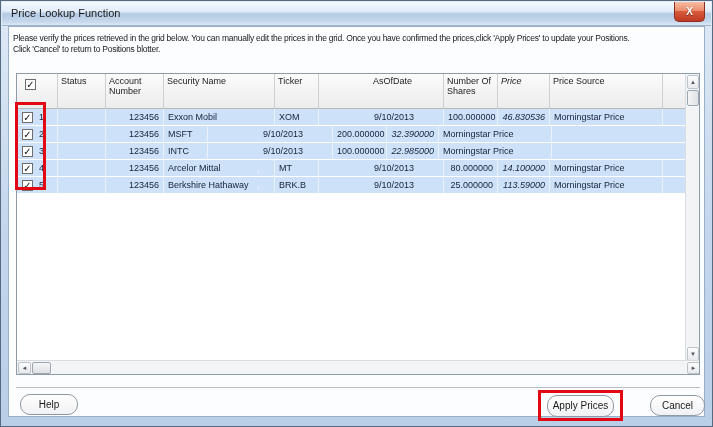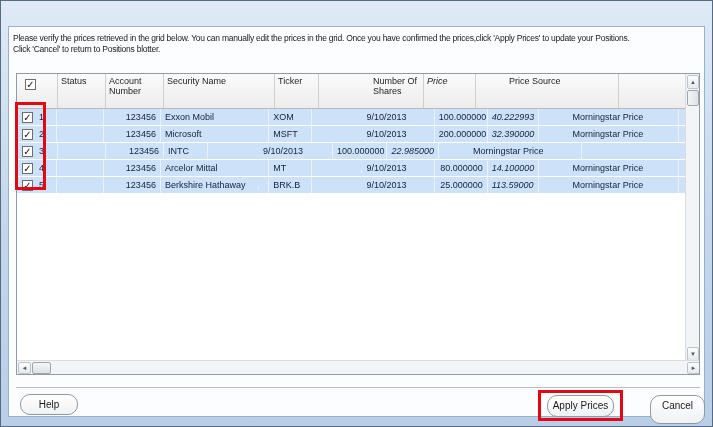--- a/index.html
+++ b/index.html
@@ -35,21 +35,21 @@
     line-height:10px;overflow:hidden;}
   .grid-body{position:absolute;left:0;top:35px;width:670px;}
   .grid-row{display:flex;height:17px;background:var(--row-sel,#cde2f8);
     border-bottom:1px solid #ffffff;}
   .cell{padding:3px 4px 0 4px;font-size:9px;color:#14213c;line-height:11px;
     white-space:nowrap;overflow:hidden;border-right:1px solid rgba(255,255,255,.55);}
   .num-right{text-align:right;}
   .col-sel{width:41px;} .col-status{width:48px;} .col-account{width:58px;}
   .col-name{width:111px;} .col-ticker{width:44px;} .col-secid{width:51px;margin-top:44px;}
   .col-date{width:74px;} .col-shares{width:54px;} .col-price{width:52px;font-style:italic;}
-  .col-source{width:113px;margin-left:30px;} .col-fill{flex:1;border-right:none;}
+  .col-source{width:113px;} .col-fill{flex:1;border-right:none;}
 
   .sel-cell{display:flex;align-items:center;padding:0 0 0 5px;}
   .checkbox{width:11px;height:11px;background:#fff;border:1px solid #6e6e6e;
     font-size:10px;line-height:9px;text-align:center;color:#111;flex:0 0 auto;}
   .rownum{margin-left:6px;font-size:9px;color:#14213c;}
   .hdr-check{margin:3px 0 0 5px;}
 
   
   .vscroll{position:absolute;right:0;top:0;width:14px;height:288px;background:#f3f4f6;
     border-left:1px solid #d9dce0;}
@@ -65,83 +65,87 @@
   .vthumb{left:1px;top:16px;width:12px;height:16px;}
   .hthumb{top:1px;left:15px;width:19px;height:12px;background:linear-gradient(#f4f5f6,#dfe2e6);}
 
   
   .separator{position:absolute;left:7px;top:360px;width:684px;height:1px;background:#b6bcc4;}
   .btn{position:absolute;background:linear-gradient(#ffffff,#f0f1f3);
     border:1px solid #8e99a6;border-radius:10px;font-size:10px;color:#1a1a1a;
     text-align:center;cursor:default;}
   .btn-help{left:11px;top:367px;width:58px;height:21px;line-height:19px;}
   .btn-apply{left:538px;top:368px;width:67px;height:22px;line-height:20px;}
-  .btn-cancel{left:641px;top:368px;width:55px;height:29px;line-height:19px;}
+  .btn-cancel{left:641px;top:368px;width:55px;height:21px;line-height:19px;}
 
   
   .hl{position:absolute;border:3px solid var(--highlight,#e30613);background:transparent;}
   .hl-checks{left:6px;top:75px;width:31px;height:88px;}
   .hl-apply{left:529px;top:363px;width:85px;height:31px;}
 </style>
 </head>
 <body>
 
 <div class="dialog">
 
+  <div class="titlebar">
+    <span class="title-text">Price Lookup Function</span>
+    <div class="close-btn">X</div>
+  </div>
 
   <div class="client">
 
     <div class="instructions">
       <div>Please verify the prices retrieved in the grid below.  You can manually edit the prices in the grid.  Once you have confirmed the prices,click 'Apply Prices' to update your Positions.</div>
       <div>Click 'Cancel' to return to Positions blotter.</div>
     </div>
 
     <div class="grid">
 
       <div class="grid-header">
         <div class="hcell col-sel">
           <span class="checkbox hdr-check" style="display:inline-block">✓</span>
         </div>
         <div class="hcell col-status">Status</div>
         <div class="hcell col-account">Account Number</div>
         <div class="hcell col-name">Security Name</div>
         <div class="hcell col-ticker">Ticker</div>
         <div class="hcell col-secid">Security ID</div>
+        <div class="hcell col-date">AsOfDate</div>
         <div class="hcell col-shares">Number Of Shares</div>
         <div class="hcell col-price">Price</div>
         <div class="hcell col-source">Price Source</div>
         <div class="hcell col-fill"></div>
       </div>
 
       <div class="grid-body">
         <div class="grid-row">
           <div class="cell col-sel sel-cell">
             <span class="checkbox">✓</span>
             <span class="rownum">1</span>
           </div>
           <div class="cell col-status"></div>
           <div class="cell col-account num-right">123456</div>
           <div class="cell col-name">Exxon Mobil</div>
           <div class="cell col-ticker">XOM</div>
           <div class="cell col-secid"></div>
           <div class="cell col-date">9/10/2013</div>
           <div class="cell col-shares num-right">100.000000</div>
-          <div class="cell col-price num-right">40.222993</div>
+          <div class="cell col-price num-right">46.830536</div>
           <div class="cell col-source">Morningstar Price</div>
           <div class="cell col-fill"></div>
         </div>
 
         <div class="grid-row">
           <div class="cell col-sel sel-cell">
             <span class="checkbox">✓</span>
             <span class="rownum">2</span>
           </div>
           <div class="cell col-status"></div>
           <div class="cell col-account num-right">123456</div>
-          <div class="cell col-name">Microsoft</div>
           <div class="cell col-ticker">MSFT</div>
           <div class="cell col-secid"></div>
           <div class="cell col-date">9/10/2013</div>
           <div class="cell col-shares num-right">200.000000</div>
           <div class="cell col-price num-right">32.390000</div>
           <div class="cell col-source">Morningstar Price</div>
           <div class="cell col-fill"></div>
         </div>
 
         <div class="grid-row">

